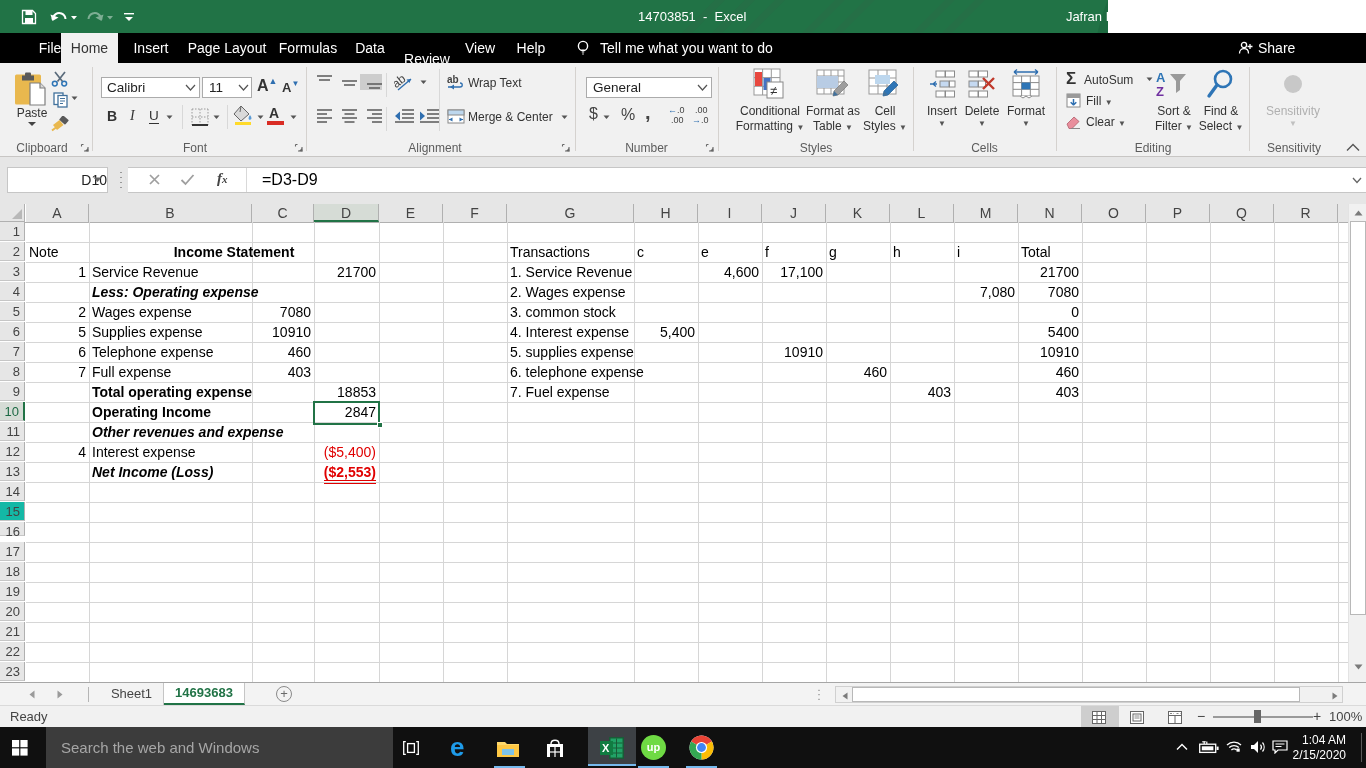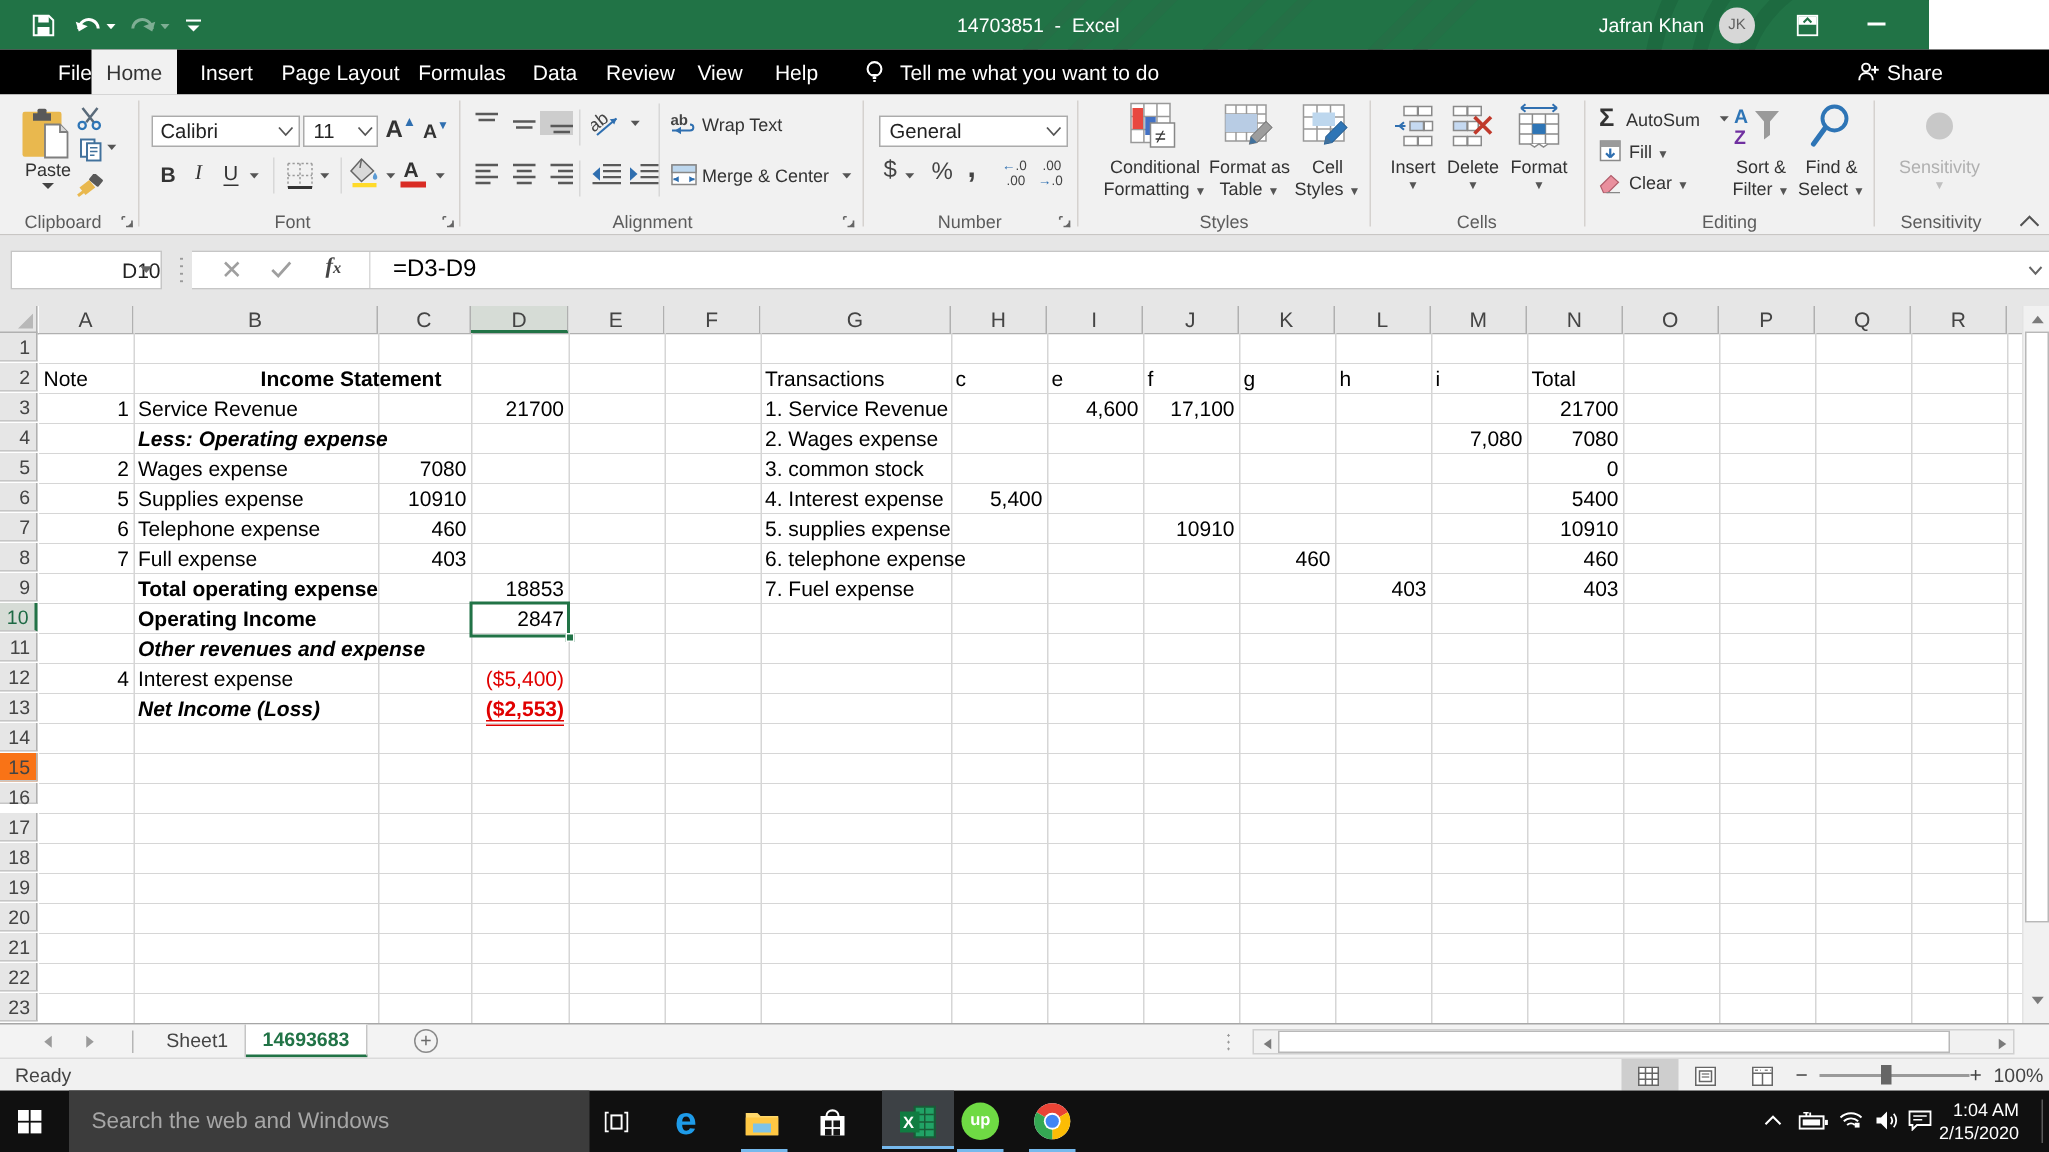--- a/index.html
+++ b/index.html
@@ -1,20 +1,20 @@
 <!DOCTYPE html>
 <html><head>
 <meta charset="utf-8">
 <style>
 * { margin:0; padding:0; box-sizing:border-box; }
 html,body { width:1366px; height:768px; overflow:hidden; font-family:"Liberation Sans", sans-serif; -webkit-font-smoothing:antialiased; }
 #screen { position:relative; width:1366px; height:768px; background:#fff; }
 .abs { position:absolute; }
 
-#titlebar { position:absolute; left:0; top:0; width:1286px; height:33px; background:#217346; overflow:hidden; }
+#titlebar { position:absolute; left:0; top:0; width:1108px; height:33px; background:#217346; overflow:hidden; }
 #tabrow { position:absolute; left:0; top:33px; width:1366px; height:30px; background:#000000; }
 .rtab { position:absolute; top:0; height:30px; color:#fff; font-size:14px; line-height:30px; text-align:center; }
 
 #ribbon { position:absolute; left:0; top:63px; width:1366px; height:94px; background:#f1f1f1; border-bottom:1px solid #c8c6c4; }
 .gsep { position:absolute; top:4px; height:84px; width:1px; background:#d5d2cf; }
 .glabel { position:absolute; top:78px; height:16px; font-size:12px; color:#5c5c5c; text-align:center; }
 .launch { position:absolute; top:79px; width:12px; height:12px; }
 .rbtext { font-size:12px; color:#333; }
 
 #fbar { position:absolute; left:0; top:157px; width:1366px; height:47px; background:#e6e6e6; }
@@ -95,21 +95,21 @@
       <path d="M1.8 1.8 L12.2 12.2 M12.2 1.8 L1.8 12.2" stroke="#fff" stroke-width="1.3"></path>
     </svg>
   </div>
   <div id="tabrow">
     <div class="rtab" style="left:33px;width:34px;">File</div>
     <div class="rtab" style="left:61px;width:57px;background:#f1f1f1;color:#333;">Home</div>
     <div class="rtab" style="left:128px;width:46px;">Insert</div>
     <div class="rtab" style="left:182px;width:90px;">Page Layout</div>
     <div class="rtab" style="left:272px;width:72px;">Formulas</div>
     <div class="rtab" style="left:348px;width:44px;">Data</div>
-    <div class="rtab" style="left:398px;width:58px;">Review</div>
+    <div class="rtab" style="left:398px;width:58px;margin-top:11px;">Review</div>
     <div class="rtab" style="left:458px;width:44px;">View</div>
     <div class="rtab" style="left:510px;width:42px;">Help</div>
     <svg class="abs" style="left:575px;top:6px" width="16" height="18" viewBox="0 0 16 18">
       <circle cx="8" cy="7" r="4.6" fill="none" stroke="#fff" stroke-width="1.4"></circle>
       <path d="M6.4 11 h3.2 M6.8 13 h2.4 M7.2 15 h1.6" stroke="#fff" stroke-width="1.2"></path>
     </svg>
     <div class="rtab" style="left:600px;width:190px;text-align:left;">Tell me what you want to do</div>
     <svg class="abs" style="left:1237px;top:7px" width="17" height="17" viewBox="0 0 17 17">
       <circle cx="7" cy="5" r="2.6" fill="none" stroke="#fff" stroke-width="1.3"></circle>
       <path d="M2.5 13.5 c0-3 2-4.8 4.5-4.8 s4.5 1.8 4.5 4.8" fill="none" stroke="#fff" stroke-width="1.3"></path>
@@ -468,21 +468,21 @@
       <div class="rowhead" style="top:98px;height:19px;background:#e6e6e6;border-right:1px solid #b0b0b0;color:#444;">5</div>
       <div class="rowhead" style="top:118px;height:19px;background:#e6e6e6;border-right:1px solid #b0b0b0;color:#444;">6</div>
       <div class="rowhead" style="top:138px;height:19px;background:#e6e6e6;border-right:1px solid #b0b0b0;color:#444;">7</div>
       <div class="rowhead" style="top:158px;height:19px;background:#e6e6e6;border-right:1px solid #b0b0b0;color:#444;">8</div>
       <div class="rowhead" style="top:178px;height:19px;background:#e6e6e6;border-right:1px solid #b0b0b0;color:#444;">9</div>
       <div class="rowhead" style="top:198px;height:19px;background:#d6dcd6;border-right:2px solid #217346;color:#1d6a44;">10</div>
       <div class="rowhead" style="top:218px;height:19px;background:#e6e6e6;border-right:1px solid #b0b0b0;color:#444;">11</div>
       <div class="rowhead" style="top:238px;height:19px;background:#e6e6e6;border-right:1px solid #b0b0b0;color:#444;">12</div>
       <div class="rowhead" style="top:258px;height:19px;background:#e6e6e6;border-right:1px solid #b0b0b0;color:#444;">13</div>
       <div class="rowhead" style="top:278px;height:19px;background:#e6e6e6;border-right:1px solid #b0b0b0;color:#444;">14</div>
-      <div class="rowhead" style="top:298px;height:19px;background:#f97316;border-right:1px solid #b0b0b0;color:#444;">15</div>
+      <div class="rowhead" style="top:298px;height:19px;background:#14b8a6;border-right:1px solid #b0b0b0;color:#444;">15</div>
       <div class="rowhead" style="top:318px;height:14px;background:#e6e6e6;border-right:1px solid #b0b0b0;color:#444;">16</div>
       <div class="rowhead" style="top:338px;height:19px;background:#e6e6e6;border-right:1px solid #b0b0b0;color:#444;">17</div>
       <div class="rowhead" style="top:358px;height:19px;background:#e6e6e6;border-right:1px solid #b0b0b0;color:#444;">18</div>
       <div class="rowhead" style="top:378px;height:19px;background:#e6e6e6;border-right:1px solid #b0b0b0;color:#444;">19</div>
       <div class="rowhead" style="top:398px;height:19px;background:#e6e6e6;border-right:1px solid #b0b0b0;color:#444;">20</div>
       <div class="rowhead" style="top:418px;height:19px;background:#e6e6e6;border-right:1px solid #b0b0b0;color:#444;">21</div>
       <div class="rowhead" style="top:438px;height:19px;background:#e6e6e6;border-right:1px solid #b0b0b0;color:#444;">22</div>
       <div class="rowhead" style="top:458px;height:19px;background:#e6e6e6;border-right:1px solid #b0b0b0;color:#444;">23</div>
       </div>
 

